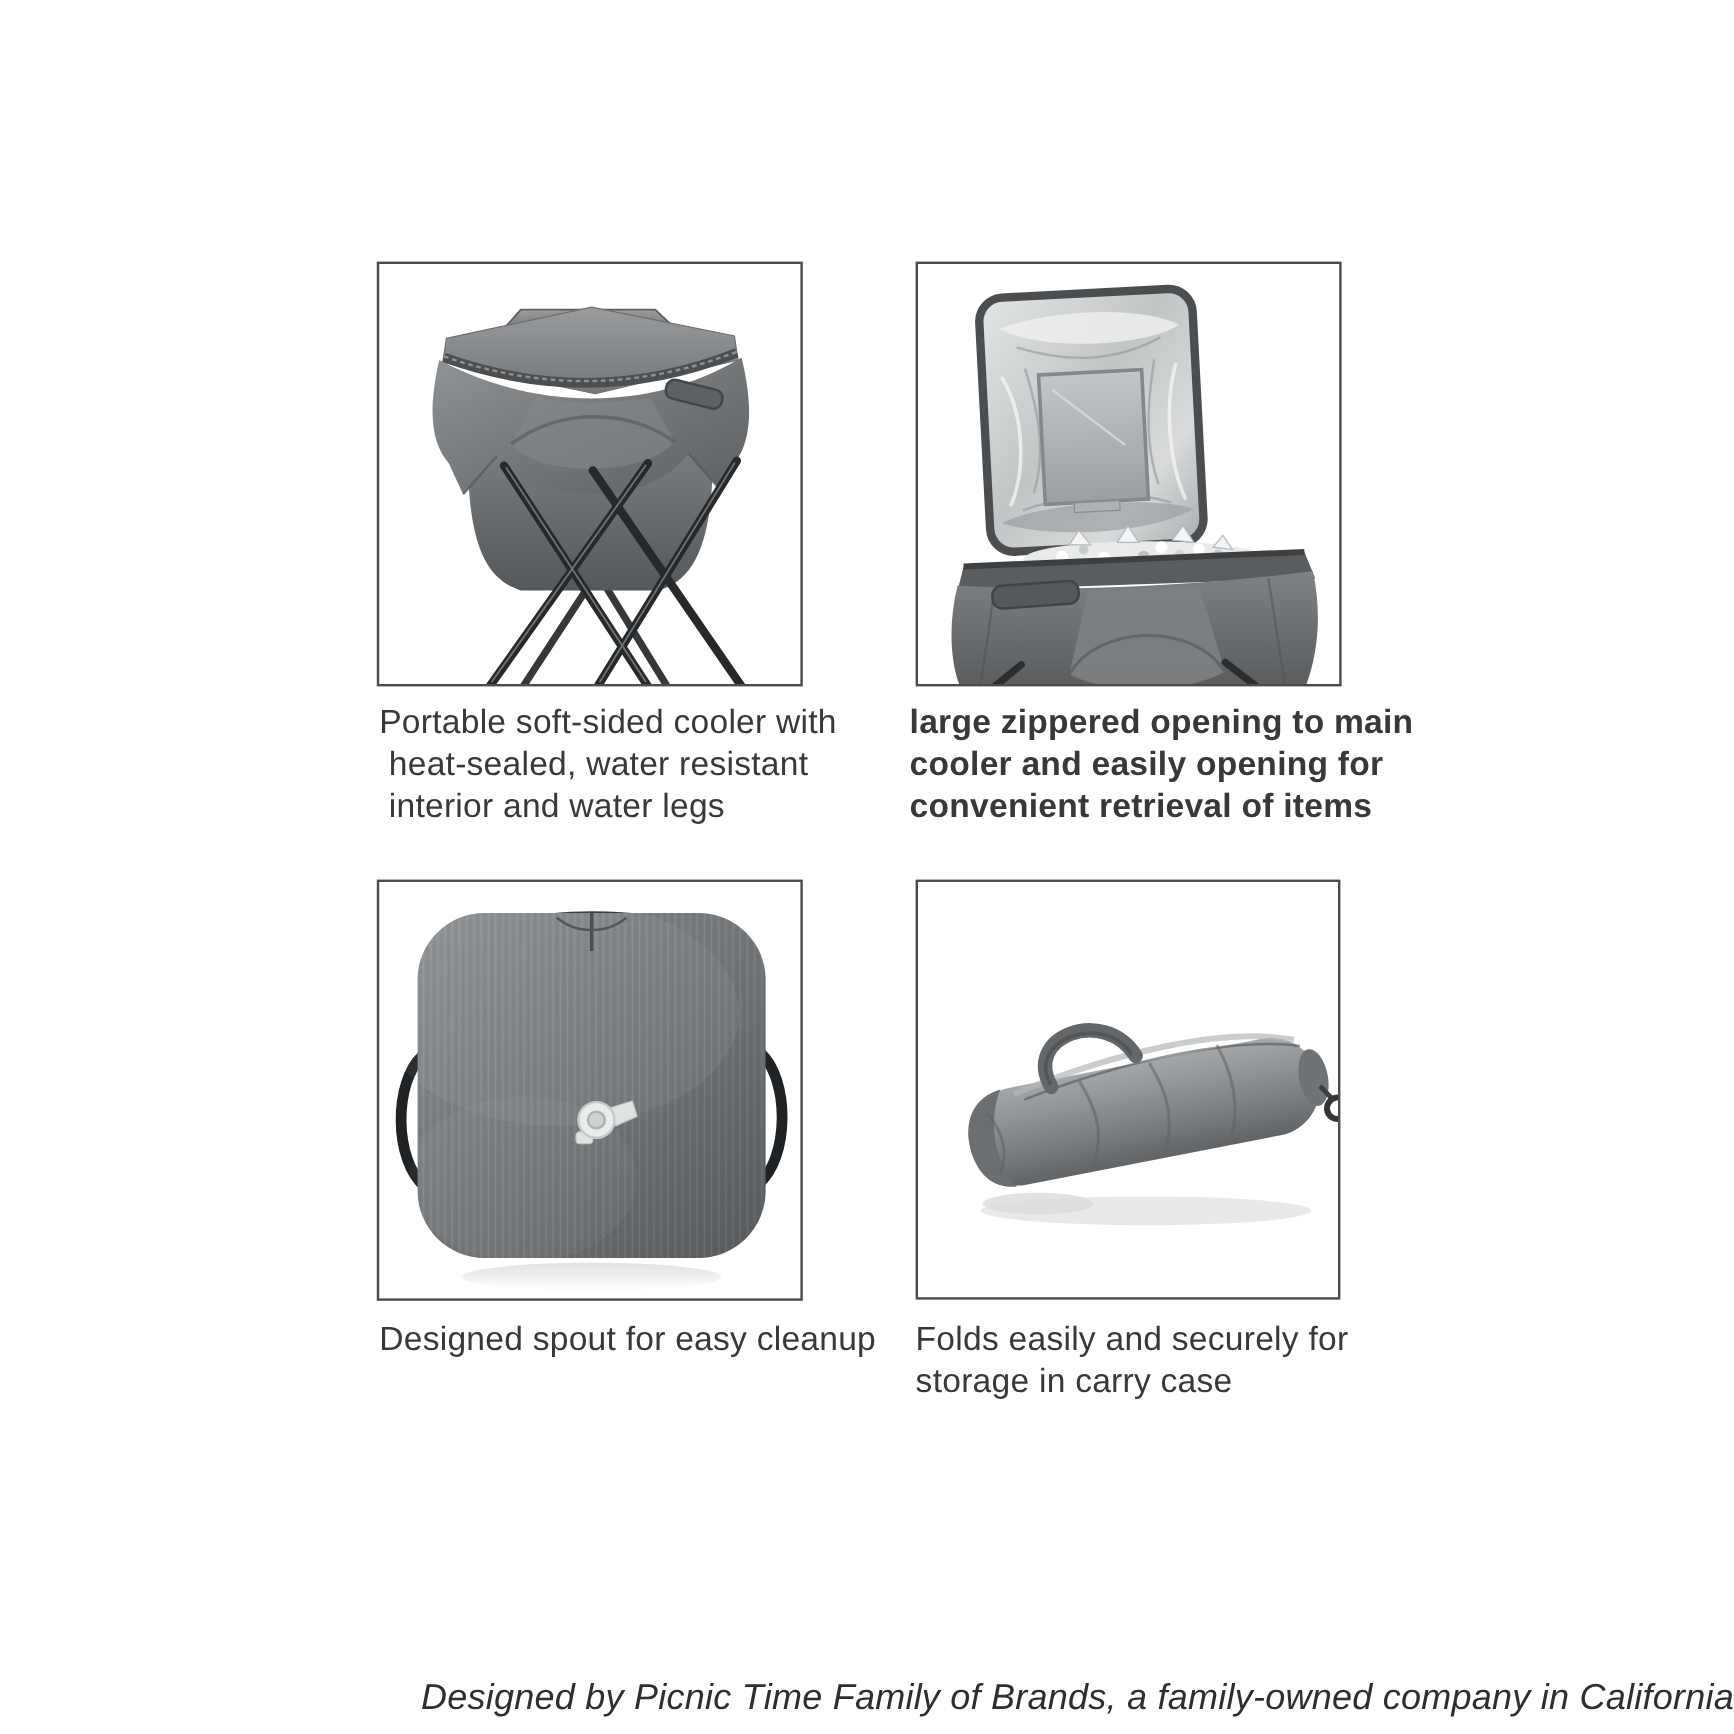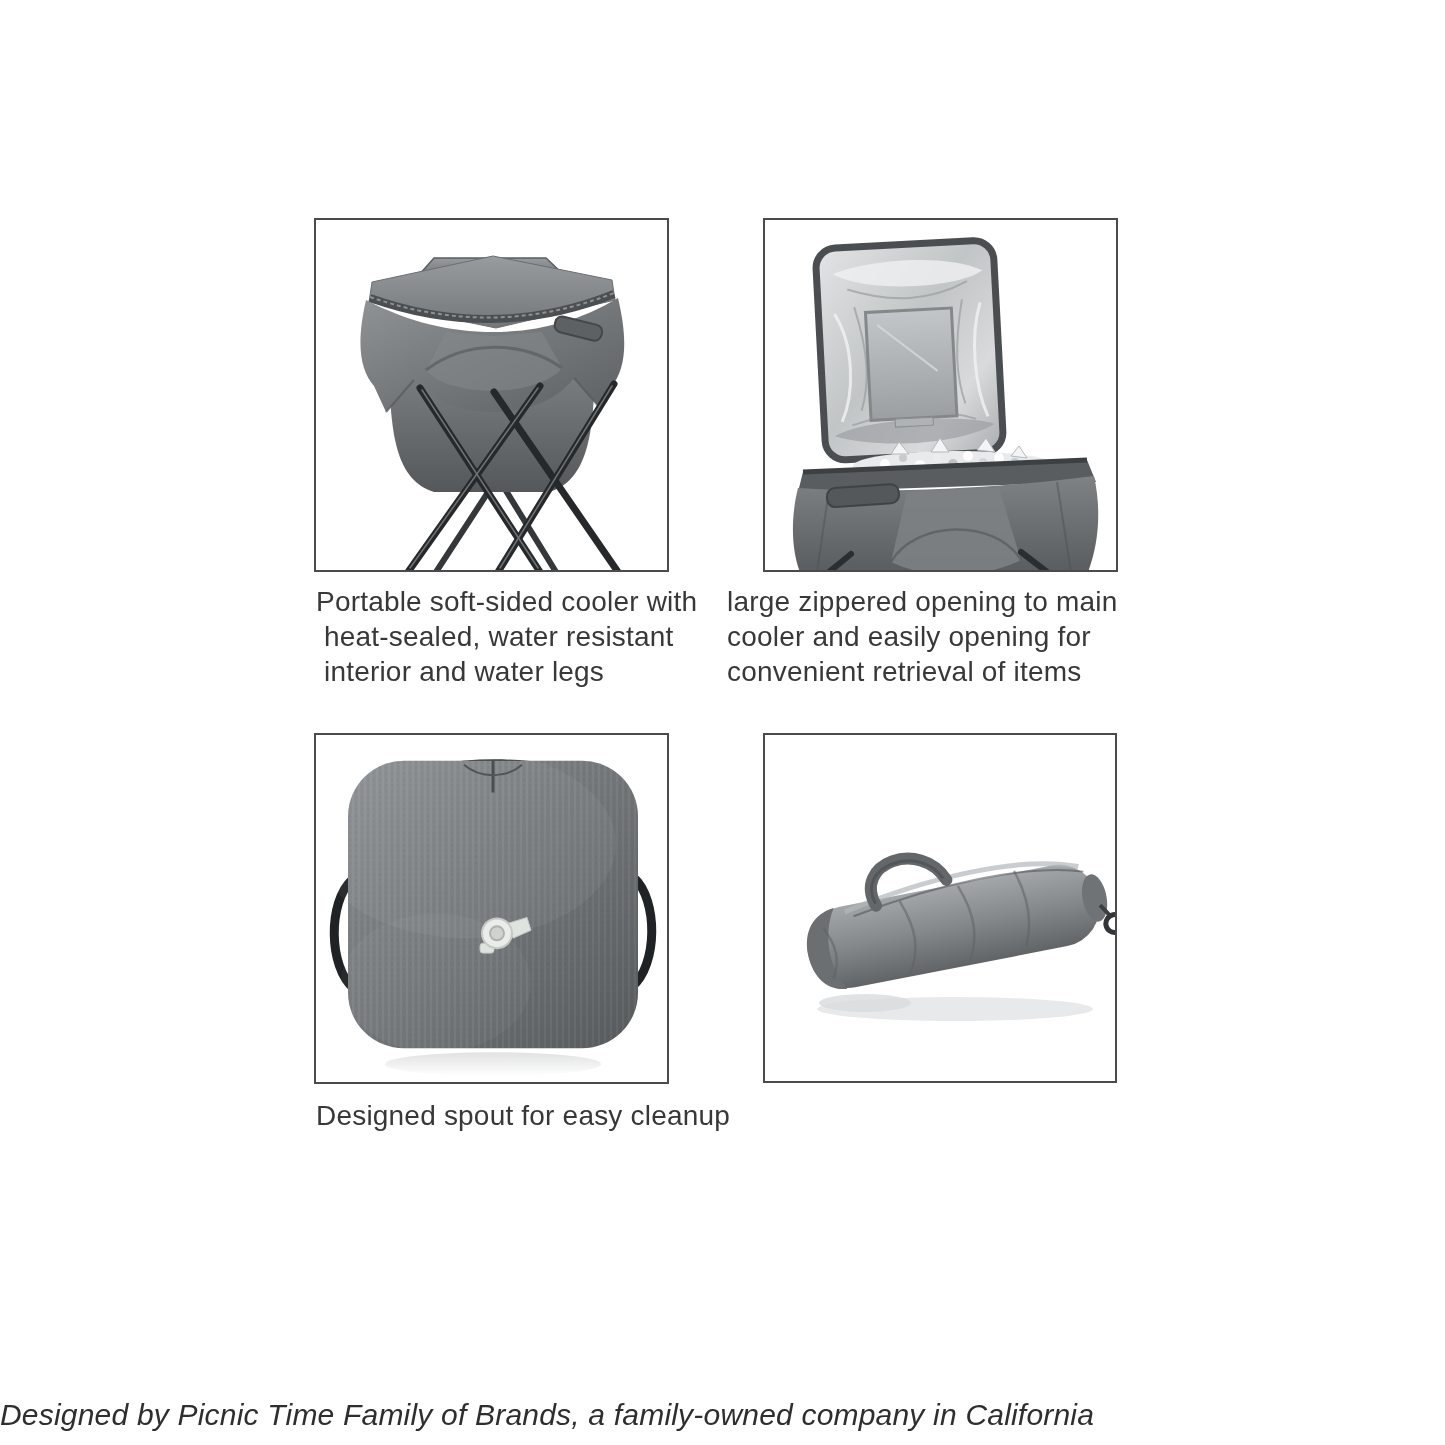--- a/index.html
+++ b/index.html
@@ -15,25 +15,25 @@
   .box-tl { left:314px; top:218px; width:355px; height:354px; }
   .box-tr { left:763px; top:218px; width:355px; height:354px; }
   .box-bl { left:314px; top:733px; width:355px; height:351px; }
   .box-br { left:763px; top:733px; width:354px; height:350px; }
   .caption {
     position:absolute; color:#383838; font-size:28px; line-height:35px;
     letter-spacing:0.2px;
   }
   .caption .line { white-space:pre; }
   .cap-1 { left:316px; top:584px; width:430px; }
-  .cap-2 { left:727px; top:584px; width:430px; }
+  .cap-2 { left:758px; top:584px; width:430px;font-weight:bold; }
   .cap-3 { left:316px; top:1098px; width:430px; }
   .cap-4 { left:763px; top:1098px; width:430px; }
   .footer {
-    position:absolute; left:0; right:0; top:1398px; text-align:left;
+    position:absolute; left:0; right:0; top:1398px; text-align:right;
     font-style:italic; font-size:30px; color:#2e2e2e; letter-spacing:0.2px;
   }
 </style>
 </head>
 <body>
 
 <div class="canvas">
 
   <div class="imgbox box-tl">
     <svg viewBox="0 0 351 350" preserveAspectRatio="none">
@@ -261,16 +261,20 @@
   <div class="caption cap-2">
     <div class="line">large zippered opening to main</div>
     <div class="line">cooler and easily opening for</div>
     <div class="line">convenient retrieval of items</div>
   </div>
 
   <div class="caption cap-3">
     <div class="line">Designed spout for easy cleanup</div>
   </div>
 
+  <div class="caption cap-4">
+    <div class="line">Folds easily and securely for</div>
+    <div class="line">storage in carry case</div>
+  </div>
 
   <div class="footer">Designed by Picnic Time Family of Brands, a family-owned company in California</div>
 
 </div>
 
 </body></html>

